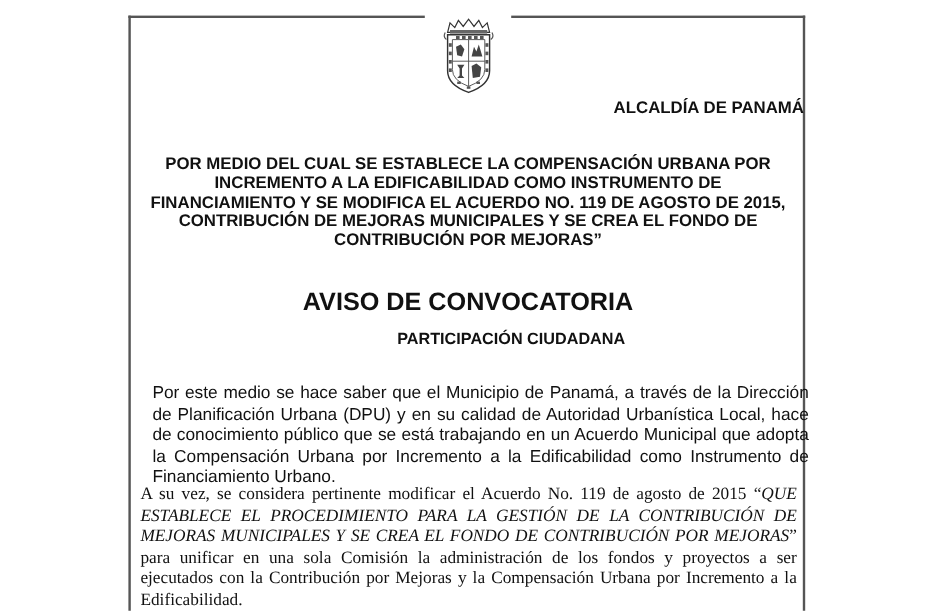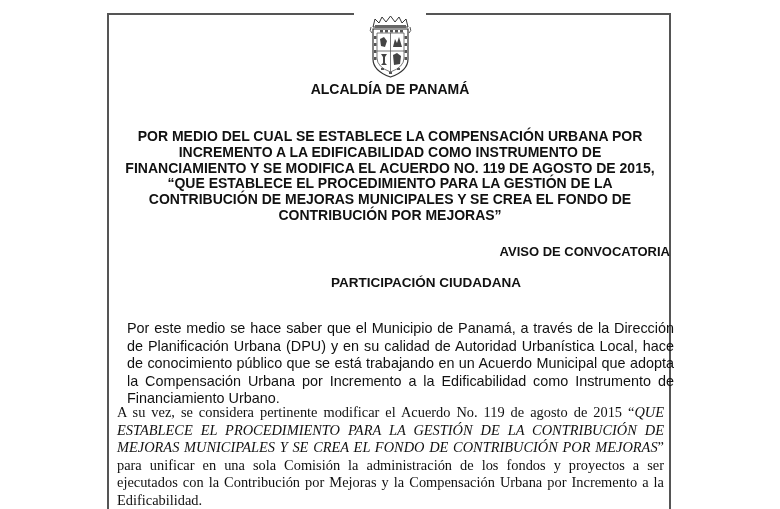--- a/index.html
+++ b/index.html
@@ -4,23 +4,23 @@
 <style>
   html, body { margin: 0; padding: 0; background: #ffffff; }
   body { width: 780px; height: 509px; overflow: hidden; position: relative; font-family: "Liberation Sans", sans-serif; color: #111111; }
   .page { position: absolute; left: 0; top: 0; width: 780px; height: 509px; }
   .border-top-left { position: absolute; left: 107px; top: 13px; width: 247px; height: 0; border-top: 2px solid #555555; }
   .border-top-right { position: absolute; left: 426px; top: 13px; width: 245px; height: 0; border-top: 2px solid #555555; }
   .border-left { position: absolute; left: 107px; top: 13px; width: 0; height: 500px; border-left: 2px solid #555555; }
   .border-right { position: absolute; left: 669px; top: 13px; width: 0; height: 500px; border-left: 2px solid #555555; }
   .crest { position: absolute; left: 369px; top: 15px; width: 43px; height: 64px; }
   .center { position: absolute; left: 110px; width: 560px; text-align: center; font-weight: bold; }
-  .agency { top: 81px; font-size: 14px; line-height: 16px; }
+  .agency { top: 81px; font-size: 14px; line-height: 16px; text-align: right; }
   .title { top: 129px; font-size: 14px; line-height: 15.8px; left: 118px; width: 544px; }
-  .notice { top: 241px; font-size: 13px; line-height: 22px; text-align: right; }
+  .notice { top: 241px; font-size: 21px; line-height: 22px; }
   .subtitle { top: 275px; font-size: 13.5px; line-height: 16px; margin-left: 36px; }
   .para { position: absolute; left: 117px; width: 547px; font-size: 14.4px; line-height: 17.6px; text-align: justify; text-align-last: left; }
   .p1 { top: 310px; }
   .p2 { top: 404px; font-family: Liberation Serif, serif; }
   .it { font-style: italic; }
 </style>
 </head>
 <body>
 
 <div class="page">
@@ -71,21 +71,20 @@
   </div>
 
   <div class="center agency">
     <div>ALCALDÍA DE PANAMÁ</div>
   </div>
 
   <div class="center title">
     <div>POR MEDIO DEL CUAL SE ESTABLECE LA COMPENSACIÓN URBANA POR</div>
     <div>INCREMENTO A LA EDIFICABILIDAD COMO INSTRUMENTO DE</div>
     <div style="margin-left:-6px;margin-right:-6px;">FINANCIAMIENTO Y SE MODIFICA EL ACUERDO NO. 119 DE AGOSTO DE 2015,</div>
-    <div>“QUE ESTABLECE EL PROCEDIMIENTO PARA LA GESTIÓN DE LA</div>
     <div>CONTRIBUCIÓN DE MEJORAS MUNICIPALES Y SE CREA EL FONDO DE</div>
     <div>CONTRIBUCIÓN POR MEJORAS”</div>
   </div>
 
   <div class="center notice">AVISO DE CONVOCATORIA</div>
   <div class="center subtitle">PARTICIPACIÓN CIUDADANA</div>
 
   <p class="para p1" style="margin:10px;">Por este medio se hace saber que el Municipio de Panamá, a través de la Dirección de Planificación Urbana (DPU) y en su calidad de Autoridad Urbanística Local, hace de conocimiento público que se está trabajando en un Acuerdo Municipal que adopta la Compensación Urbana por Incremento a la Edificabilidad como Instrumento de Financiamiento Urbano.</p>
 
   <p class="para p2" style="margin:0;"><span>A su vez, se considera pertinente modificar el Acuerdo No. 119 de agosto de 2015 “</span><span class="it">QUE ESTABLECE EL PROCEDIMIENTO PARA LA GESTIÓN DE LA CONTRIBUCIÓN DE MEJORAS MUNICIPALES Y SE CREA EL FONDO DE CONTRIBUCIÓN POR MEJORAS</span><span>” para unificar en una sola Comisión la administración de los fondos y proyectos a ser ejecutados con la Contribución por Mejoras y la Compensación Urbana por Incremento a la Edificabilidad.</span></p>

